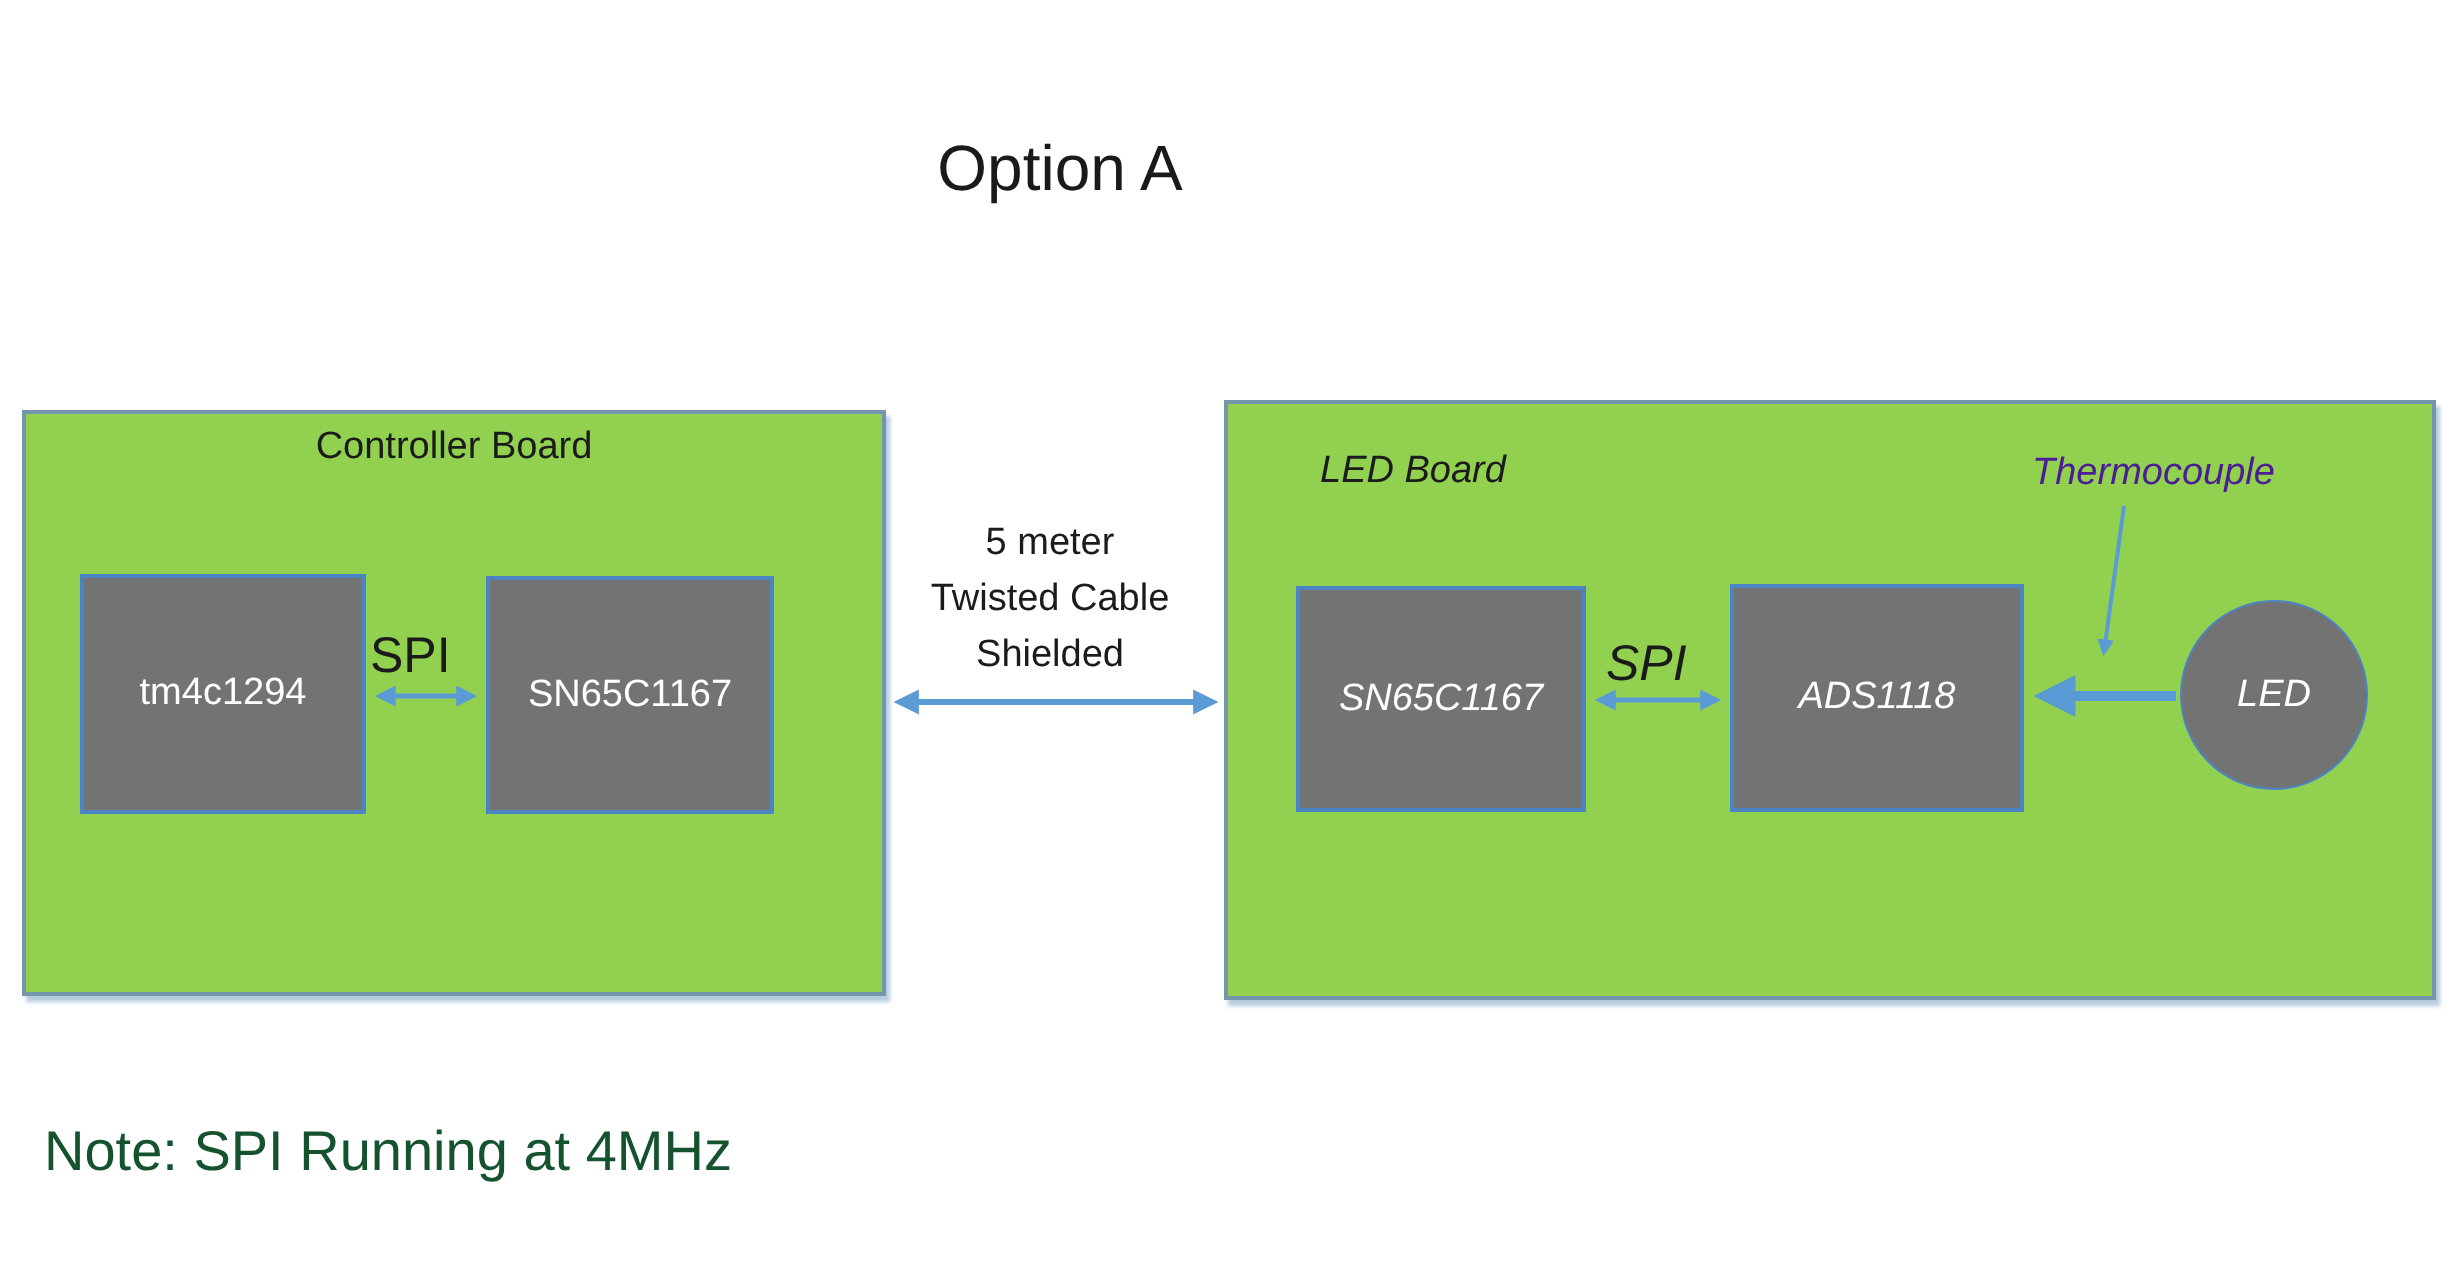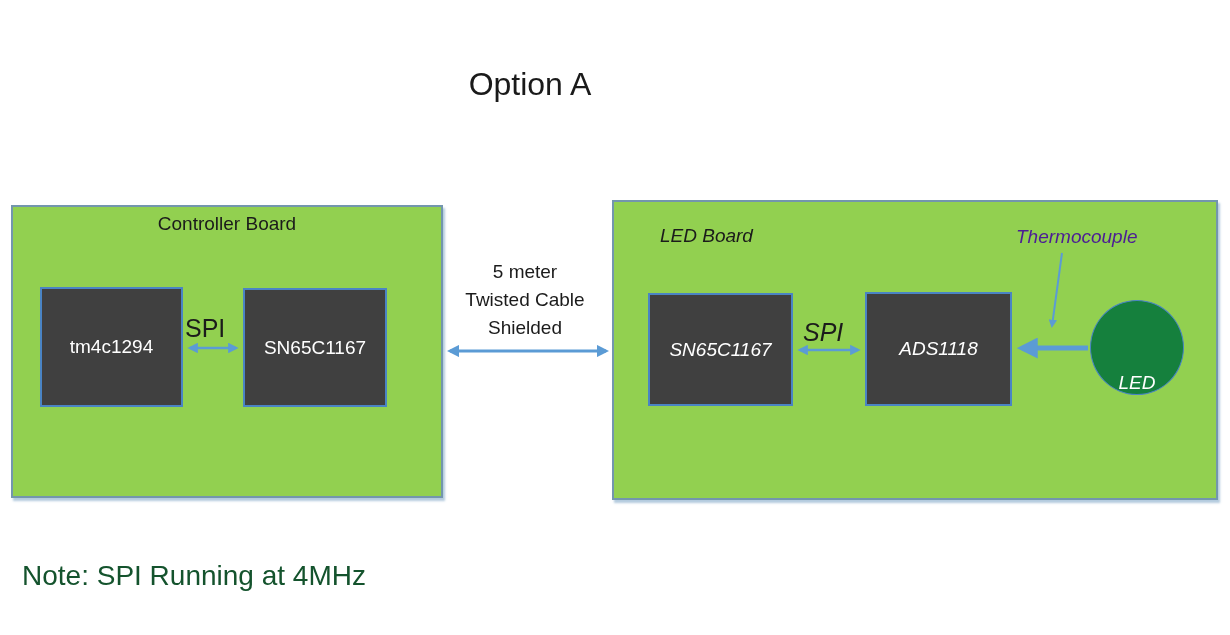--- a/index.html
+++ b/index.html
@@ -24,37 +24,37 @@
   .board.controller{left:11px;top:205px;width:432px;height:293px;}
   .board.led{left:612px;top:200px;width:606px;height:300px;font-style:italic;}
   .board-label{
     position:absolute;font-size:19px;color:#1b1b1b;white-space:nowrap;
   }
   .board.controller .board-label{top:6px;left:0;width:100%;text-align:center;}
   .board.led .board-label{top:23px;left:46px;}
   .thermo-label{position:absolute;top:24px;left:386px;font-size:19px;color:#4c1d95;white-space:nowrap;margin-left:16px;}
   .chip{
     position:absolute;
-    background:#404040;
+    background:#737373;
     border:2px solid #4a84c4;
     box-sizing:border-box;
     color:#ffffff;font-size:19px;
     display:flex;align-items:center;justify-content:center;
     text-align:center;
   }
   .chip.tm4c{left:27px;top:80px;width:143px;height:120px;}
   .chip.sn-left{left:230px;top:81px;width:144px;height:119px;}
   .chip.sn-right{left:34px;top:91px;width:145px;height:113px;}
   .chip.ads{left:251px;top:90px;width:147px;height:114px;justify-content:center;}
   .led-circle{
     position:absolute;left:476px;top:98px;width:94px;height:95px;
-    background:#15803d;border:1.5px solid #4a84c4;border-radius:50%;
+    background:#737373;border:1.5px solid #4a84c4;border-radius:50%;
     box-sizing:border-box;
     color:#ffffff;font-size:19px;
-    display:flex;align-items:flex-end;justify-content:center;
+    display:flex;align-items:center;justify-content:center;
   }
   .bus-label{position:absolute;font-size:25px;color:#1b1b1b;white-space:nowrap;}
   .bus-label.left{left:172px;top:107px;}
   .bus-label.right{left:189px;top:116px;}
   .cable-label{
     position:absolute;left:425px;top:258px;width:200px;
     text-align:center;font-size:19px;line-height:28px;color:#1b1b1b;
   }
   .cable-label span{display:block;}
   .note{

